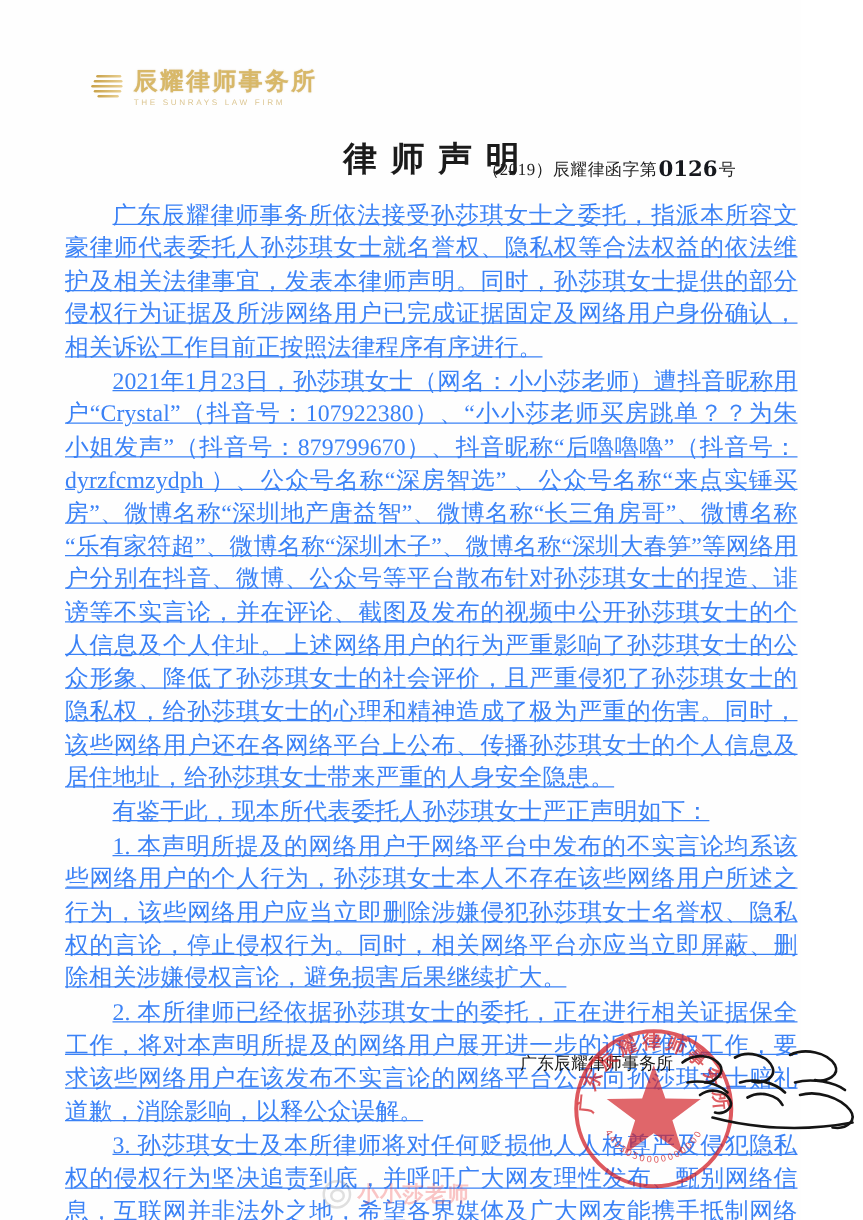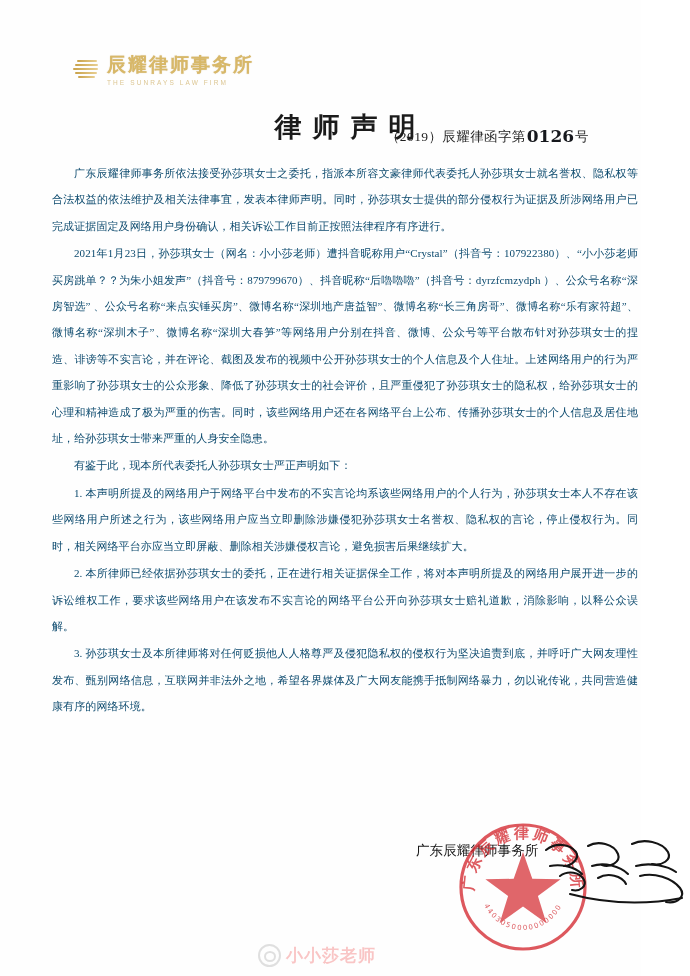--- a/index.html
+++ b/index.html
@@ -106,27 +106,28 @@
 
   
   .body-copy {
     position: absolute;
     top: 160px;
     left: 52px;
     width: 586px;
   }
   .body-copy p {
     margin: 0 0 1px 0;
-    font-size: 11px;
+    font-size: 19px;
     line-height: 26.4px;
-    color: #0c4a6e;
+    color: #3b82f6;
     text-align: justify;
     text-justify: inter-ideograph;
     letter-spacing: .1px;
     text-indent: 2em;
+    text-decoration: underline;
   }
 
   
   .signature-block {
     position: absolute;
     top: 838px;
     left: 416px;
     font-size: 13.6px;
     line-height: 25px;
     color: #141414;

